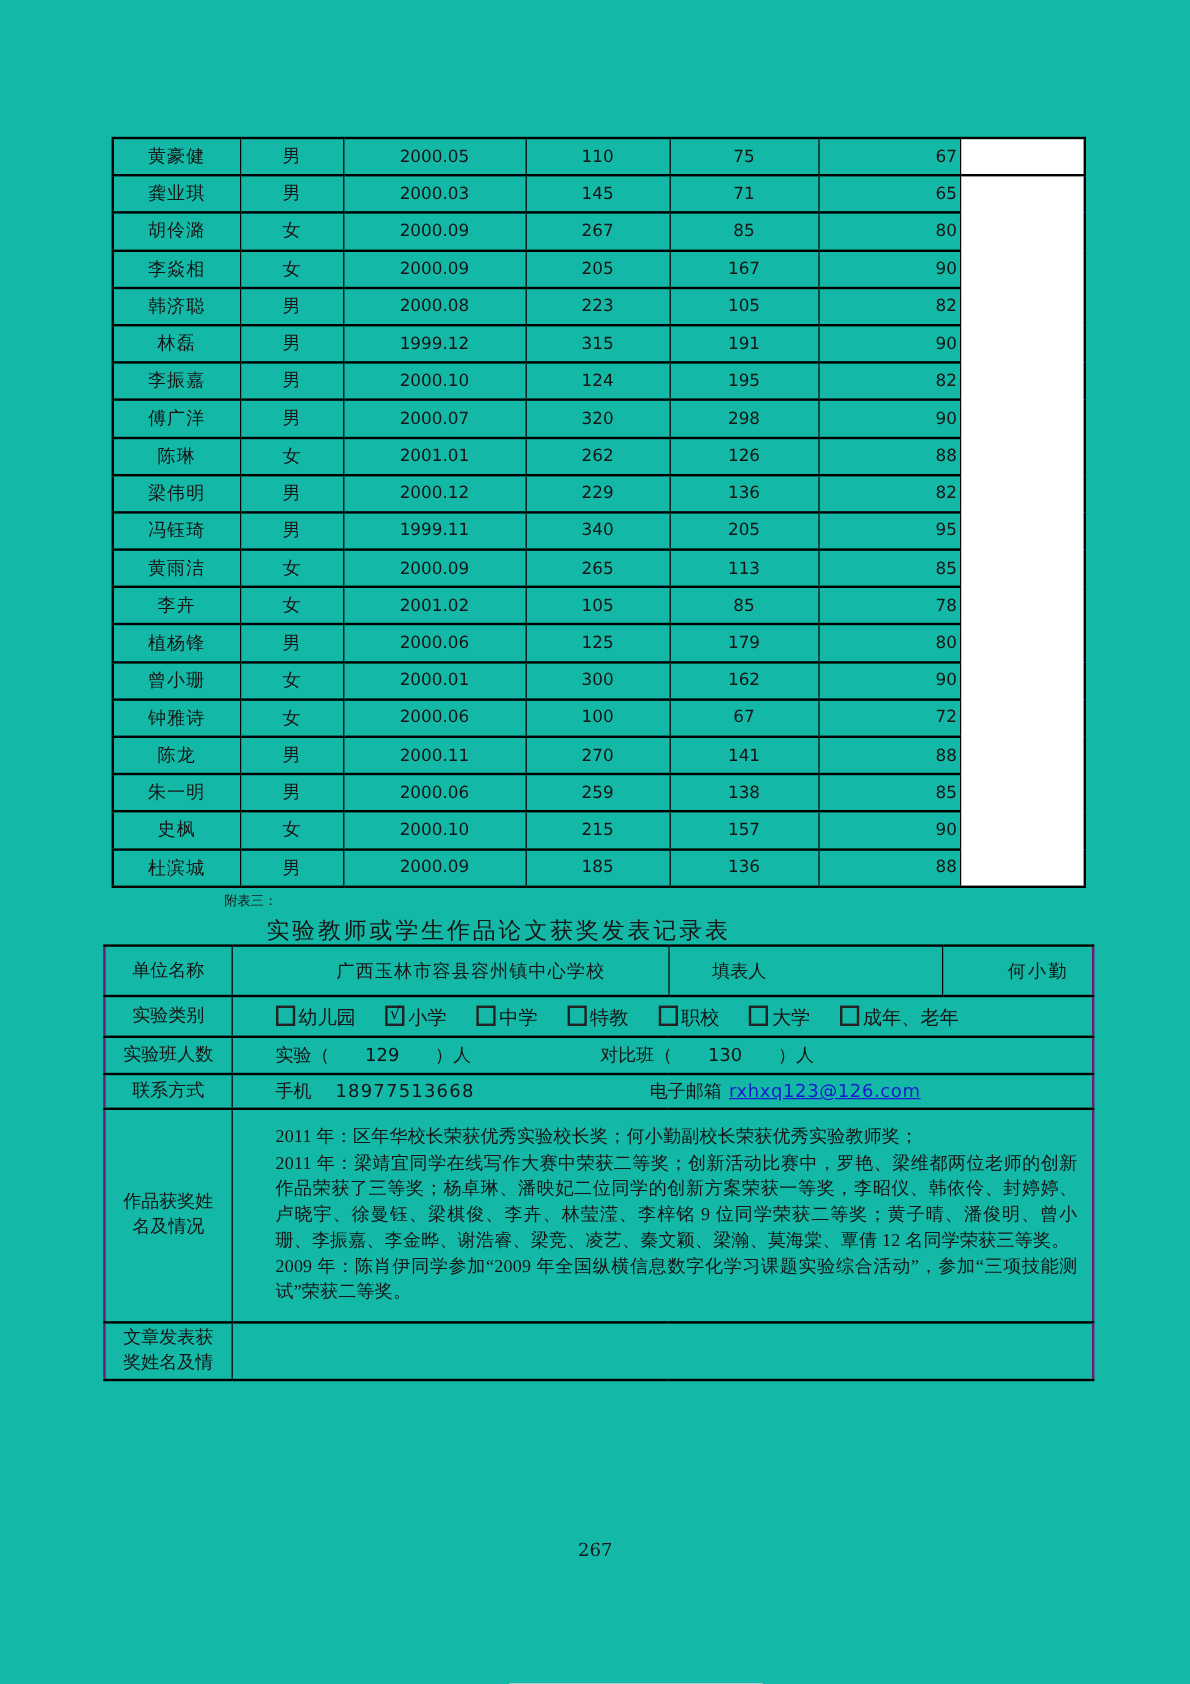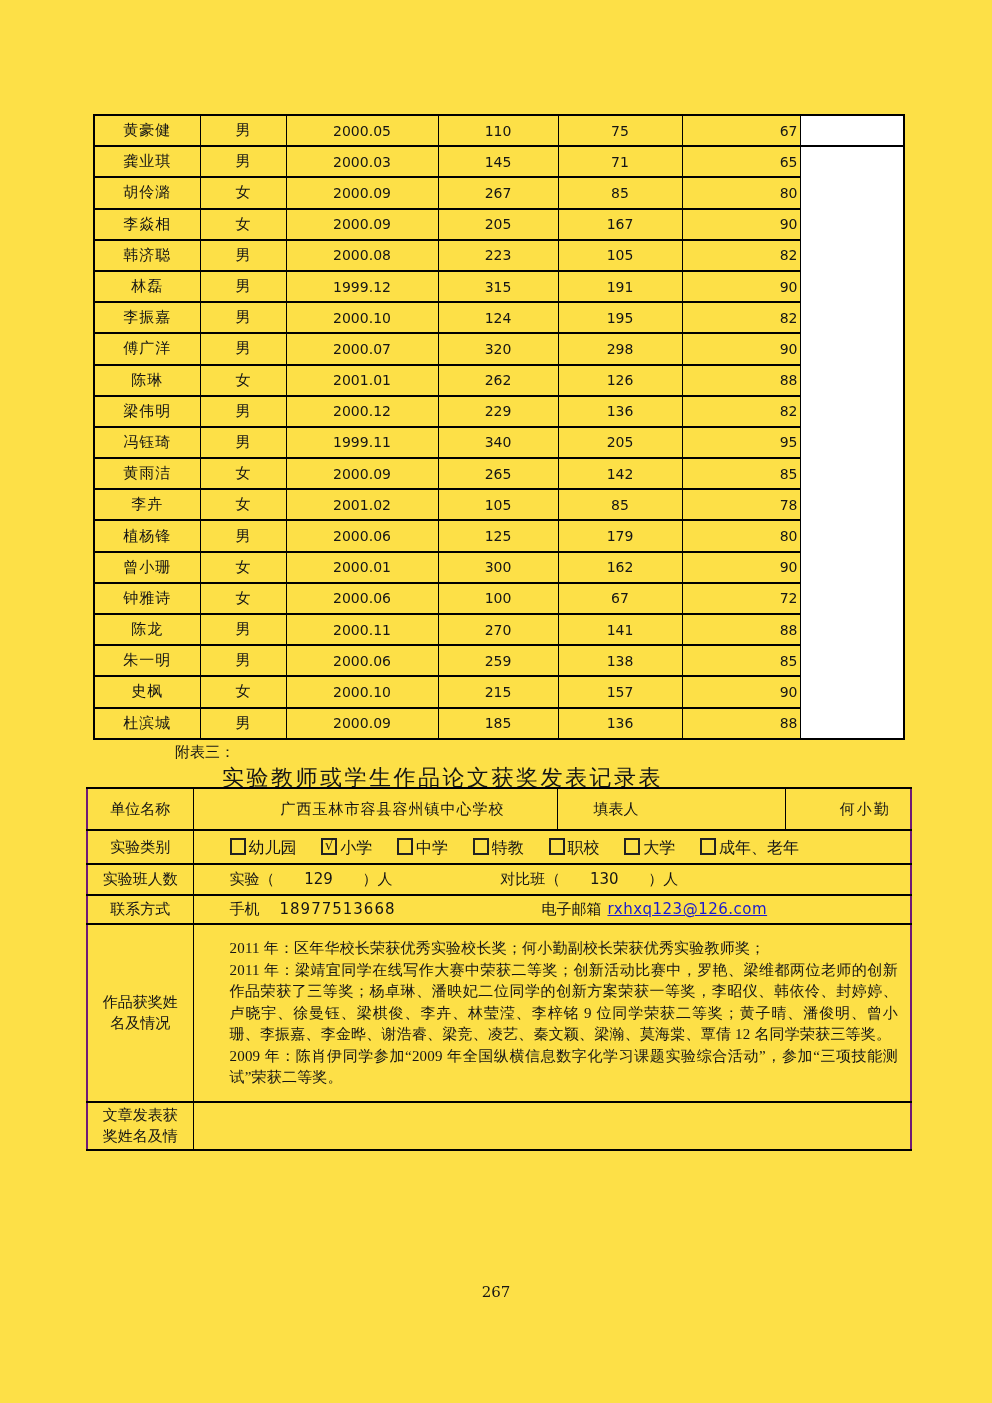--- a/index.html
+++ b/index.html
@@ -1,37 +1,37 @@
 <!DOCTYPE html>
 <html lang="zh"><head>
 <meta charset="utf-8">
 <style>
   html,body{margin:0;padding:0;background:#e8e8e8;}
   .page{
-    position:relative;width:992px;height:1403px;margin:0 auto;background:#fde047;
+    position:relative;width:992px;height:1403px;margin:0 auto;background:#14b8a6;
     font-family:"Liberation Serif","DejaVu Serif",serif;color:#151515;overflow:hidden;
   }
   
   table{border-collapse:collapse;}
   .t1{
     position:absolute;left:93px;top:114px;width:810px;height:626px;
     table-layout:fixed;border:2px solid #000;
   }
   .t1 td{
     border:1px solid #000;border-top-width:2px;border-bottom-width:2px;
     text-align:center;vertical-align:middle;font-size:15px;overflow:hidden;white-space:nowrap;
   }
   .t1 tr{height:31px;}
   .t1 .cn{font-size:15px;letter-spacing:1px;}
   .t1 .cd,.t1 .c1,.t1 .c2,.t1 .c3{font-family:"DejaVu Sans","Liberation Sans",sans-serif;font-size:14px;}
   .t1 .c3{text-align:right;padding-right:2px;}
   .t1 .ce{background:#fff;}
   
-  .fubiao{position:absolute;left:132px;top:743px;font-size:15px;padding-left:43px;}
-  .doc-title{position:absolute;left:222px;top:763px;font-size:22px;letter-spacing:2.5px;}
+  .fubiao{position:absolute;left:144px;top:743px;font-size:11px;padding-left:43px;}
+  .doc-title{position:absolute;left:222px;top:763px;font-size:19px;letter-spacing:2.5px;}
   
   .t2{
     position:absolute;left:86px;top:787px;width:824px;
     table-layout:fixed;border:2px solid #701a75;
   }
   .t2 td{
     border:1px solid #000;border-top-width:2px;border-bottom-width:2px;
     vertical-align:middle;font-size:15px;overflow:hidden;padding-left:36px;
   }
   .t2 .lbl{text-align:center;padding:0 13px;line-height:21px;}
@@ -183,21 +183,21 @@
           <td class="cd">1999.11</td>
           <td class="c1">340</td>
           <td class="c2">205</td>
           <td class="c3">95</td>
         </tr>
       <tr>
           <td class="cn">黄雨洁</td>
           <td class="cg">女</td>
           <td class="cd">2000.09</td>
           <td class="c1">265</td>
-          <td class="c2">142</td>
+          <td class="c2">113</td>
           <td class="c3">85</td>
         </tr>
       <tr>
           <td class="cn">李卉</td>
           <td class="cg">女</td>
           <td class="cd">2001.02</td>
           <td class="c1">105</td>
           <td class="c2">85</td>
           <td class="c3">78</td>
         </tr>

